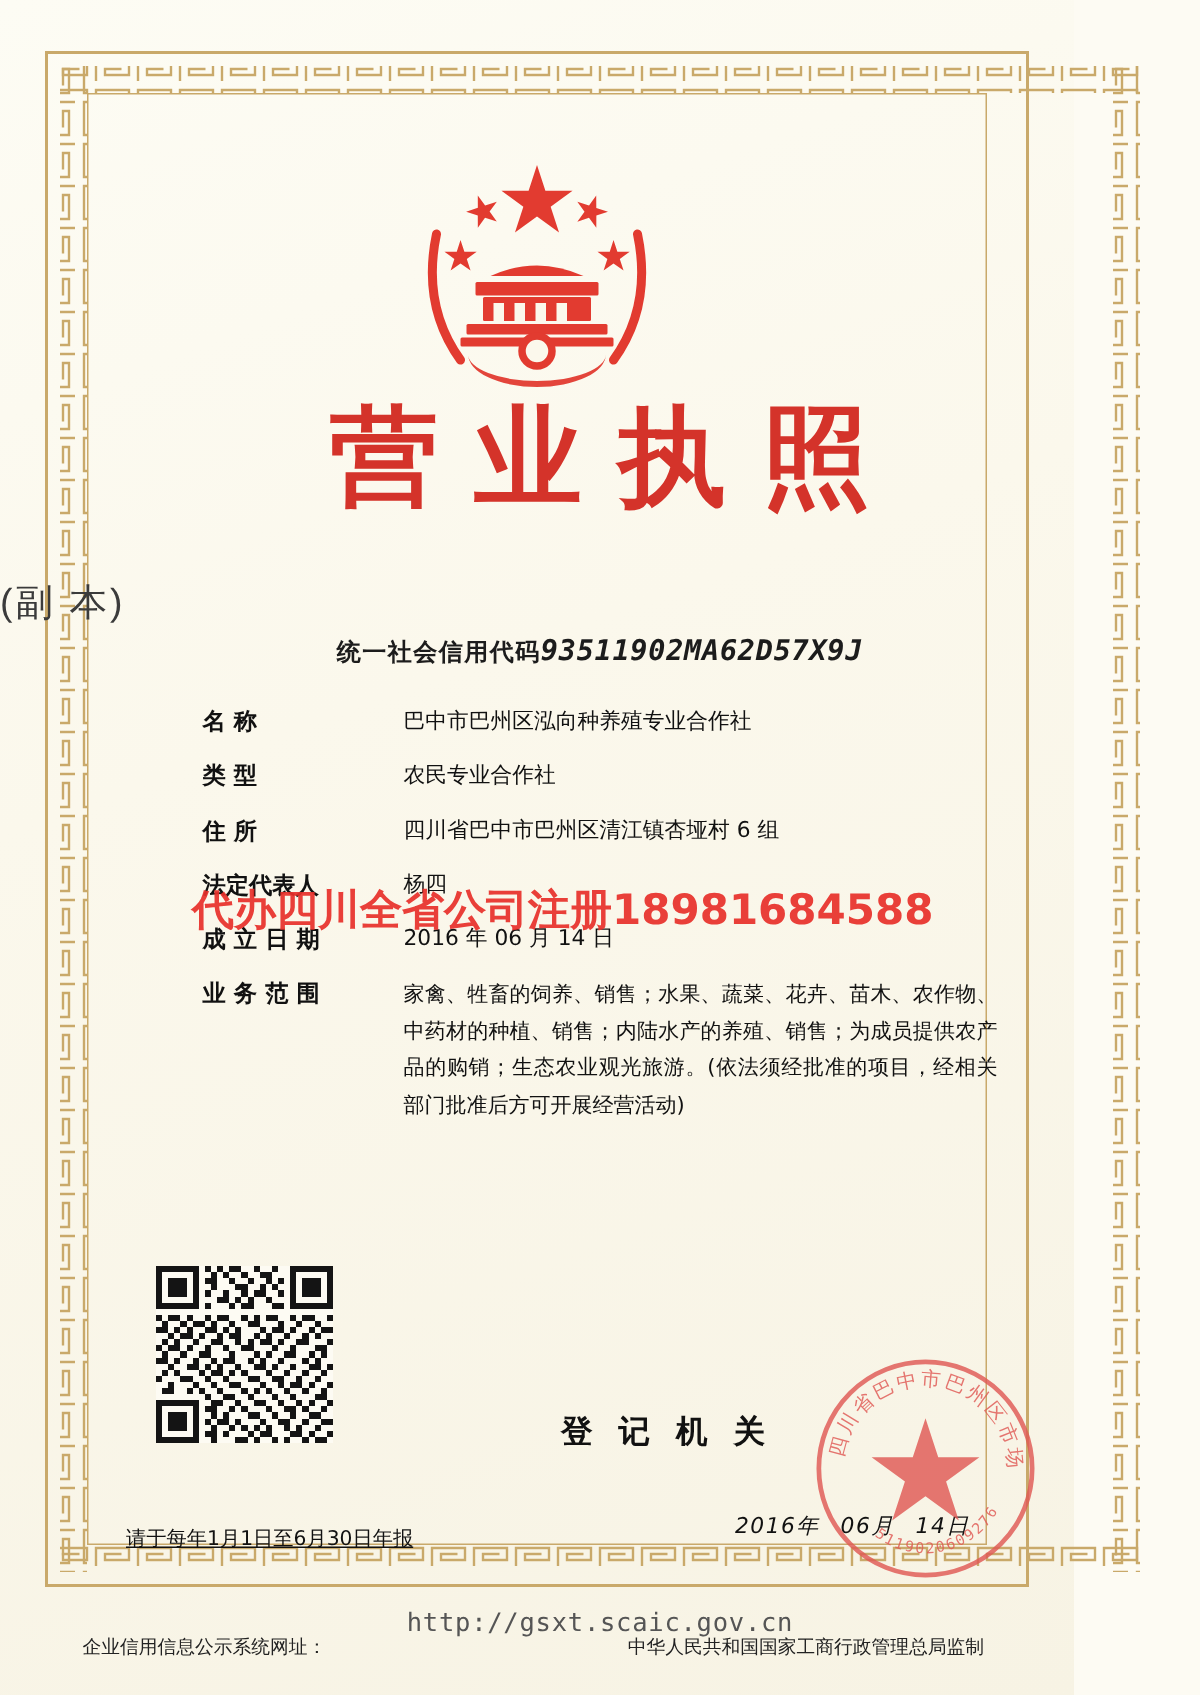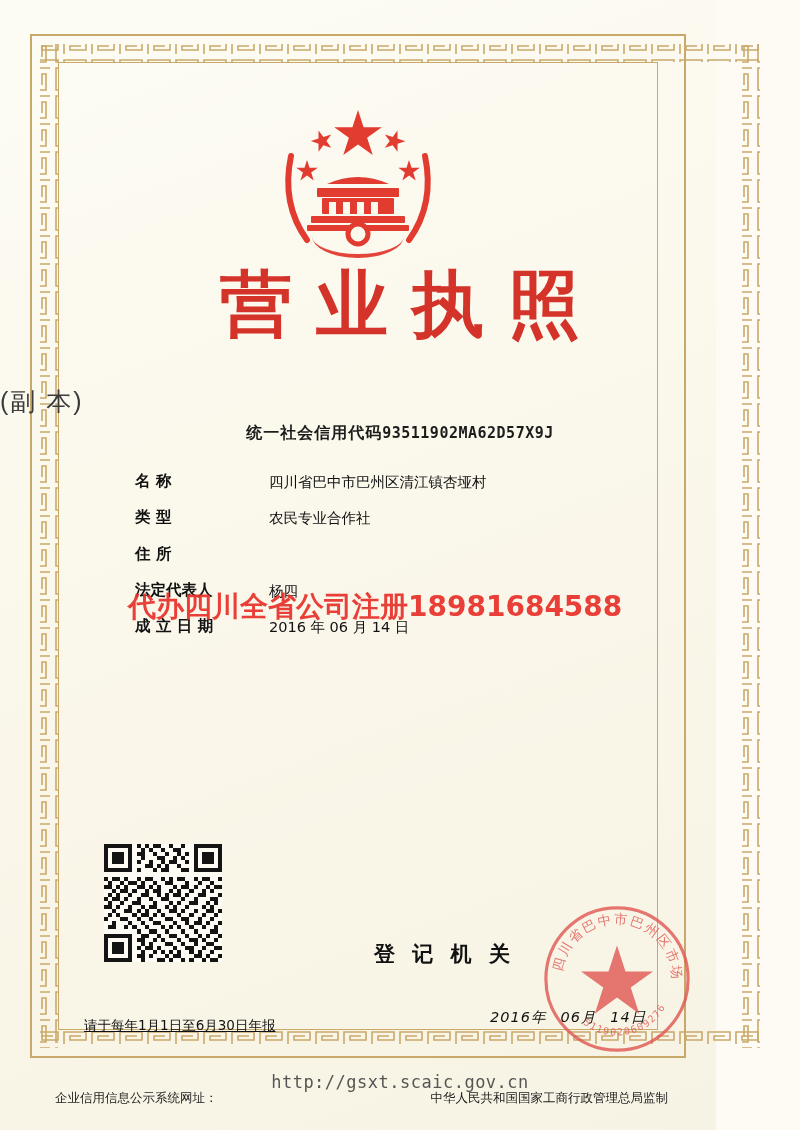--- a/index.html
+++ b/index.html
@@ -95,33 +95,34 @@
     text-align: center;
     font-size: 16px;
     color: #1c1c1c;
     font-weight: bold;
     letter-spacing: 1px;
   }
   .credit-line .code {
     font-family: "DejaVu Sans Mono", "Liberation Mono", monospace;
     font-weight: bold;
     letter-spacing: 0.5px;
-    font-size: 15px;
+    font-size: 19px;
+    font-style: italic;
   }
 
   
   .fields {
     position: absolute;
     top: 470px;
     left: 135px;
     width: 530px;
   }
   .row {
     display: flex;
-    align-items: flex-end;
+    align-items: flex-start;
     margin-bottom: 13px;
   }
   .row-label {
     width: 128px;
     flex: 0 0 128px;
     font-size: 15.5px;
     font-weight: bold;
     color: #111;
     letter-spacing: 0px;
     display: flex;
@@ -217,21 +218,21 @@
   }
   .footer-left {
     position: absolute;
     left: 55px;
     top: 1090px;
     font-size: 12.5px;
     color: #222;
   }
   .footer-right {
     position: absolute;
-    right: 48px;
+    right: 60px;
     top: 1090px;
     font-size: 12.5px;
     color: #222;
   }
 </style>
 </head>
 <body>
 
 <div class="page">
 
@@ -287,36 +288,41 @@
   <div class="title">营业执照</div>
   <div class="subtitle">(副  本)</div>
 
   <div class="credit-line">
     <span>统一社会信用代码</span><span class="code">93511902MA62D57X9J</span>
   </div>
 
   <div class="fields">
     <div class="row">
       <div class="row-label">名        称</div>
-      <div class="row-value">四川省巴中市巴州区清江镇杏垭村</div>
+      <div class="row-value">巴中市巴州区泓向种养殖专业合作社</div>
     </div>
     <div class="row">
       <div class="row-label">类        型</div>
       <div class="row-value">农民专业合作社</div>
     </div>
     <div class="row">
       <div class="row-label">住        所</div>
+      <div class="row-value">四川省巴中市巴州区清江镇杏垭村 6 组</div>
     </div>
     <div class="row">
       <div class="row-label">法定代表人</div>
       <div class="row-value">杨四</div>
     </div>
     <div class="row">
       <div class="row-label">成 立 日 期</div>
       <div class="row-value">2016 年 06 月 14 日</div>
+    </div>
+    <div class="row">
+      <div class="row-label">业 务 范 围</div>
+      <div class="row-value small">家禽、牲畜的饲养、销售；水果、蔬菜、花卉、苗木、农作物、中药材的种植、销售；内陆水产的养殖、销售；为成员提供农产品的购销；生态农业观光旅游。(依法须经批准的项目，经相关部门批准后方可开展经营活动)</div>
     </div>
   </div>
 
   <div class="watermark">代办四川全省公司注册18981684588</div>
 
   <svg class="qr" viewBox="0 0 29 29" shape-rendering="crispEdges">
     <rect width="29" height="29" fill="#fdfbf3"></rect>
     <g fill="#141414">
       <path d="M0 0h7v7H0z M1 1v5h5V1z M2 2h3v3H2z"></path>
       <path d="M22 0h7v7h-7z M23 1v5h5V1z M24 2h3v3h-3z"></path>

